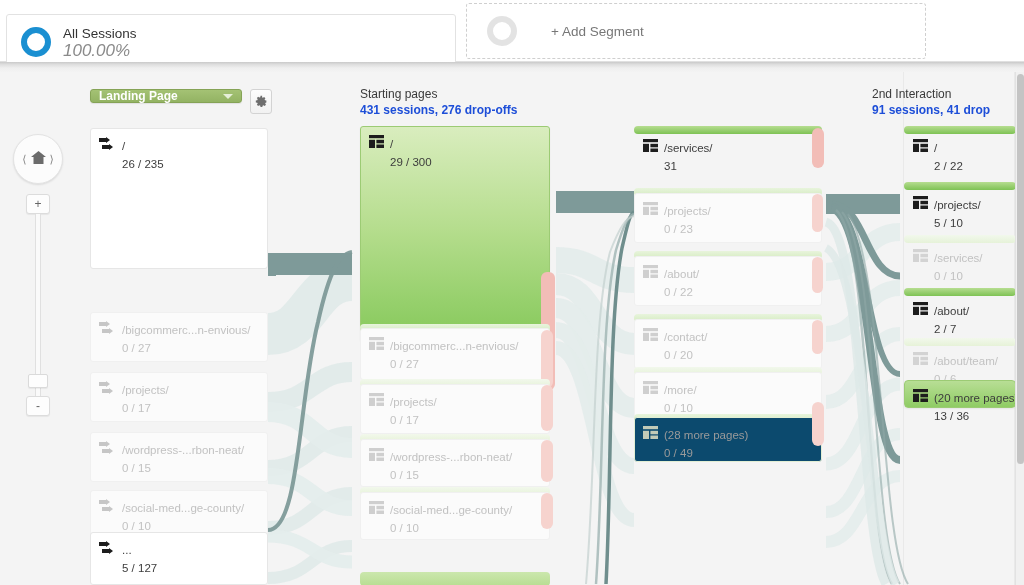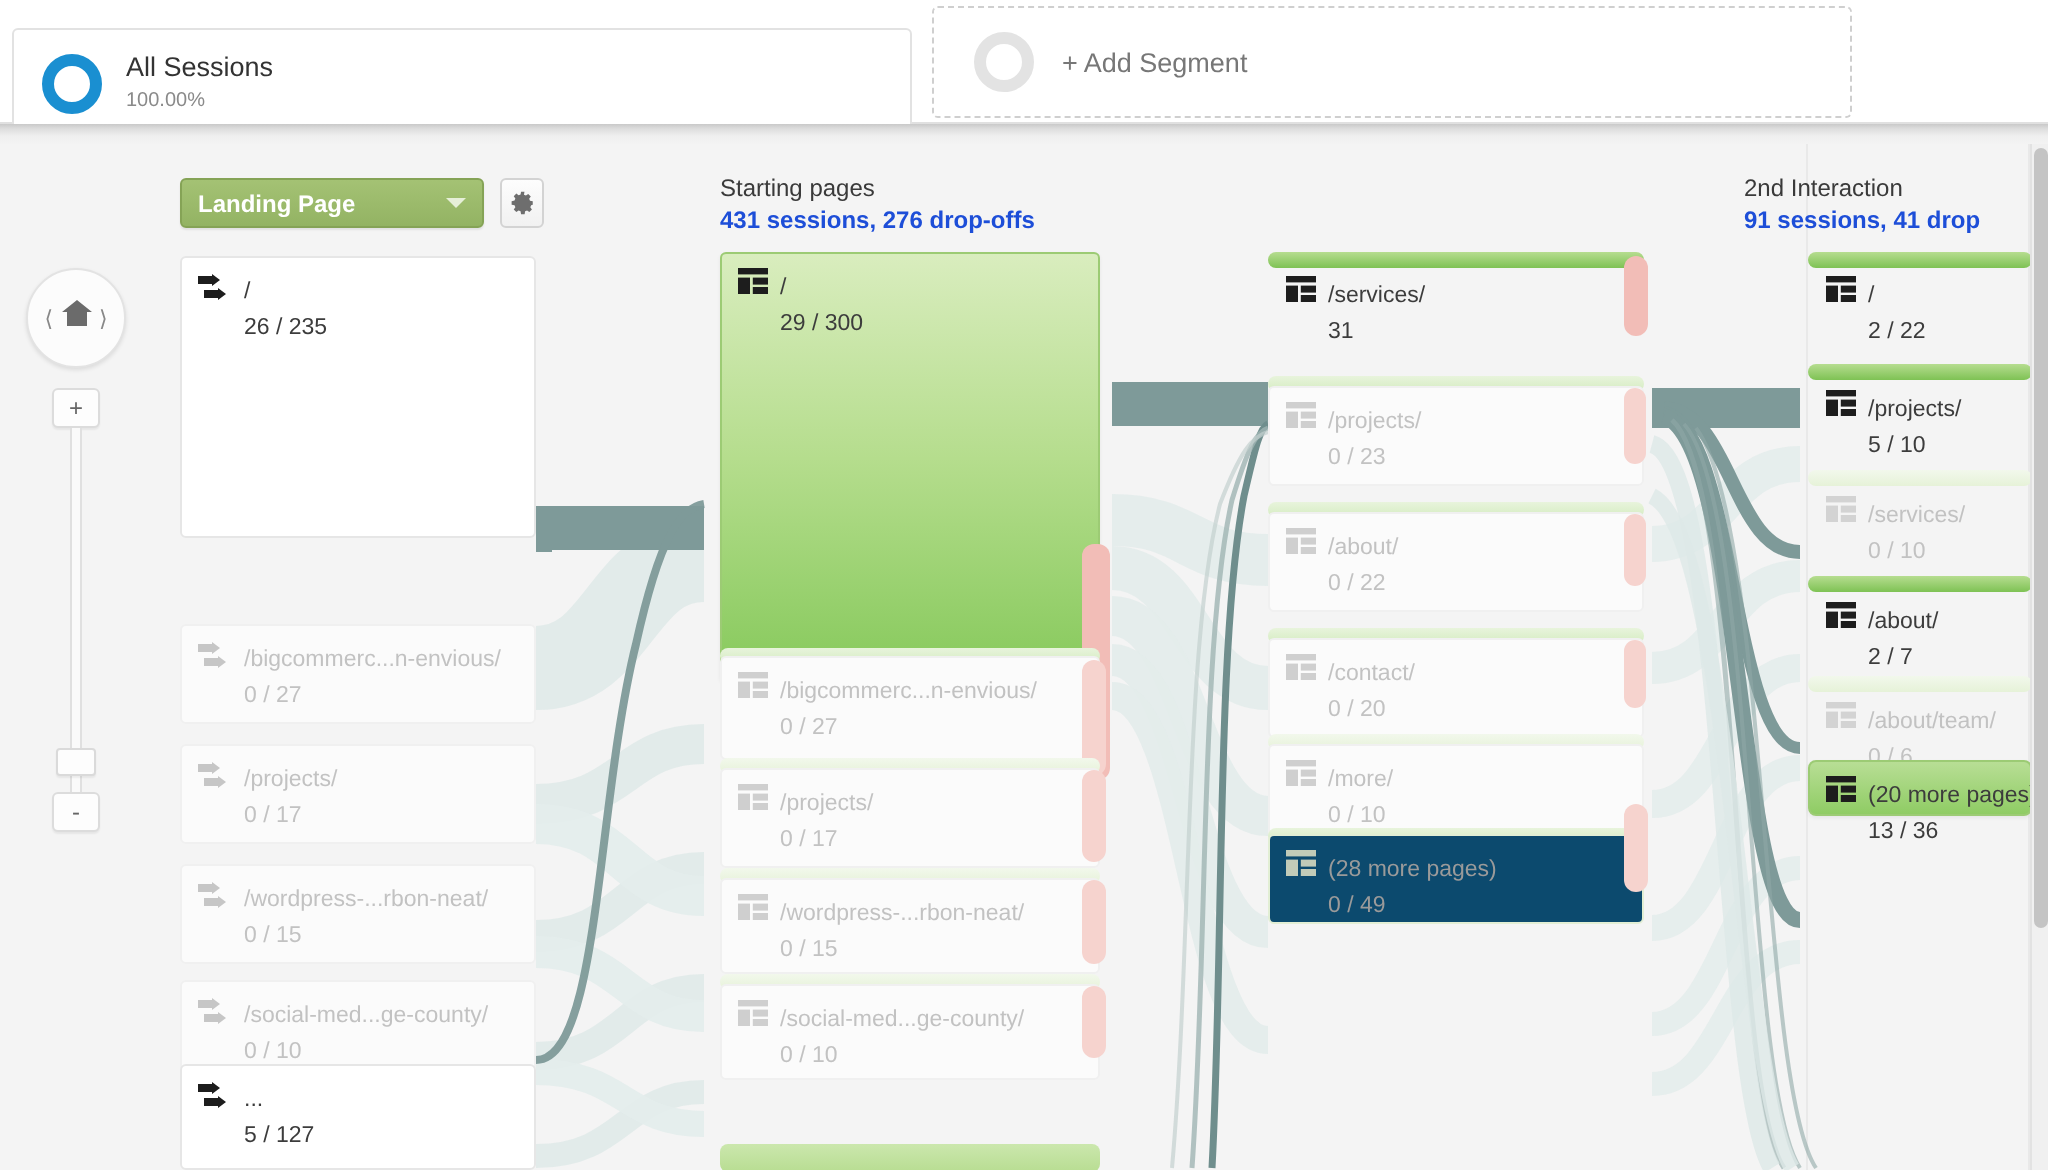--- a/index.html
+++ b/index.html
@@ -28,30 +28,31 @@
     padding-left: 14px;
   }
   .seg-donut {
     width: 30px; height: 30px; border-radius: 50%;
     border: 6px solid #1a8fd1;
     flex: 0 0 auto;
   }
   .seg-donut.empty { border-color: #e3e3e3; }
   .seg-text { margin-left: 12px; }
   .seg-title { font-size: 13.5px; color: #333; line-height: 16px; }
-  .seg-pct { font-size: 10px; color: #8a8a8a; line-height: 15px; margin-top: 1px; }
+  .seg-pct { font-size: 17px; color: #8a8a8a; line-height: 15px; margin-top: 1px; font-style: italic; }
 
   .segment-add {
     margin: 3px 0 0 10px;
     width: 460px; height: 56px;
     background: #fff;
     border: 1px dashed #cfcfcf;
     border-radius: 3px;
     display: flex; align-items: center;
     padding-left: 20px;
+    gap: 20px;
   }
   .add-label { margin-left: 14px; font-size: 13.5px; color: #777; }
 
   .shadow-strip {
     position: absolute; left: 0; top: 62px; width: 1024px; height: 10px;
     background: linear-gradient(to bottom, #c9c9c9 0%, #dedede 25%, #efefef 60%, #f3f3f3 100%);
   }
 
   
   .canvas {
@@ -90,21 +91,21 @@
   }
   .zs-handle {
     position: absolute; left: 2px; top: 180px; width: 20px; height: 14px;
     background: #fdfdfd; border: 1px solid #dadada; border-radius: 2px;
     box-shadow: 0 1px 1px rgba(0,0,0,.06);
   }
 
   
   .dim-dropdown {
     position: absolute; left: 90px; top: 17px;
-    width: 152px; height: 25px;
+    width: 152px; height: 14px;
     background: linear-gradient(to bottom, #a4c274, #93b363);
     border: 1px solid #85a356; border-radius: 3px;
     display: flex; align-items: center; padding: 0 8px;
     box-shadow: 0 1px 1px rgba(0,0,0,.08);
   }
   .dim-label { color: #fff; font-size: 12px; font-weight: bold; flex: 1; }
   .dim-caret { width: 0; height: 0; border-left: 5px solid transparent;
     border-right: 5px solid transparent; border-top: 5px solid #e6efd8; }
   .gear-btn {
     position: absolute; left: 250px; top: 17px;

